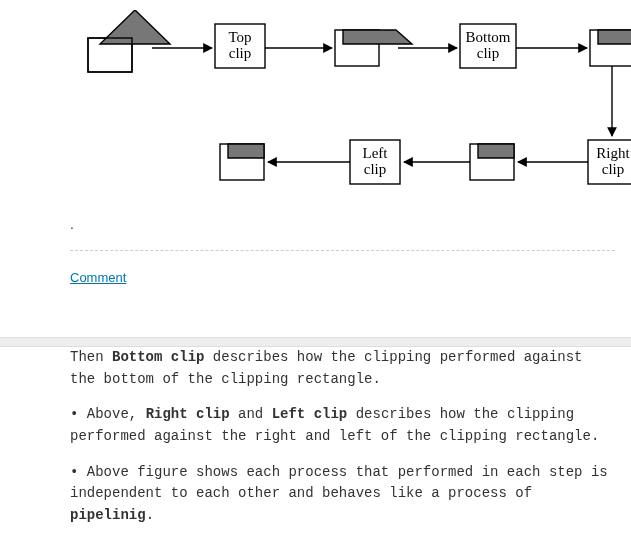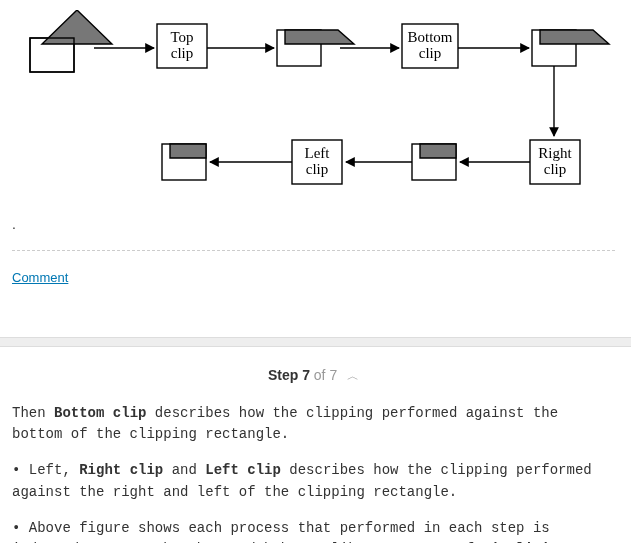--- a/index.html
+++ b/index.html
@@ -4,21 +4,22 @@
 <style>
   body {
     font-family: Arial, Helvetica, sans-serif;
     font-size: 14px;
     color: #333;
     margin: 0;
     background: #fff;
     width: 631px;
   }
   .content {
-    padding: 0 16px 0 12px;
+    padding: 0 16px 0 32px;
+    margin-left: 38px;
   }
   .diagram-wrap {
     padding: 10px 0 0 0;
   }
   .dot {
     margin: 6px 0 18px 0;
   }
   .dashed {
     border: none;
     border-top: 1px dashed #ccc;
@@ -126,30 +127,26 @@
 
   <hr class="dashed">
 
   <a href="#" class="comment-link">Comment</a>
 
 </div>
 
 <div class="step-divider"></div>
 
 <div class="content">
-  <div class="step-header">
-    <span class="bold">Step 7</span><span> of 7</span>
-    <span class="chevron">︿</span>
-  </div>
 
   <div class="body-text">
     <span>Then </span><b>Bottom clip</b><span> describes how the clipping performed against the bottom of the clipping rectangle.</span>
   </div>
 
   <div class="body-text">
-    <span>• Left, </span><b>Right clip</b><span> and </span><b>Left clip</b><span> describes how the clipping performed against the right and left of the clipping rectangle.</span>
+    <span>• Above, </span><b>Right clip</b><span> and </span><b>Left clip</b><span> describes how the clipping performed against the right and left of the clipping rectangle.</span>
   </div>
 
   <div class="body-text">
     <span>• Above figure shows each process that performed in each step is independent to each other and behaves like a process of </span><b>pipelinig</b><span>.</span>
   </div>
 
 </div>
 
 </body></html>

